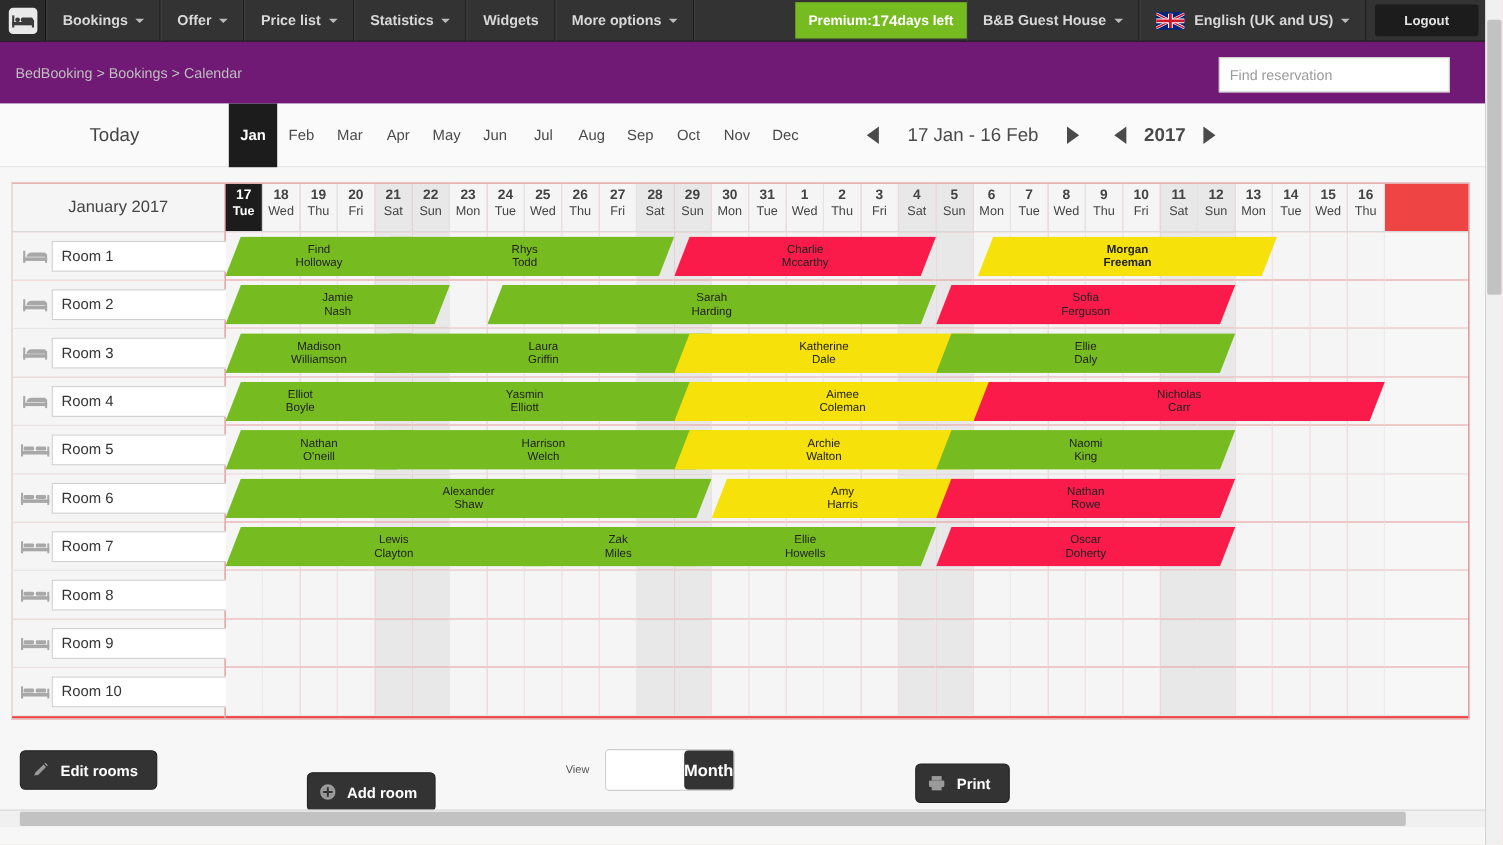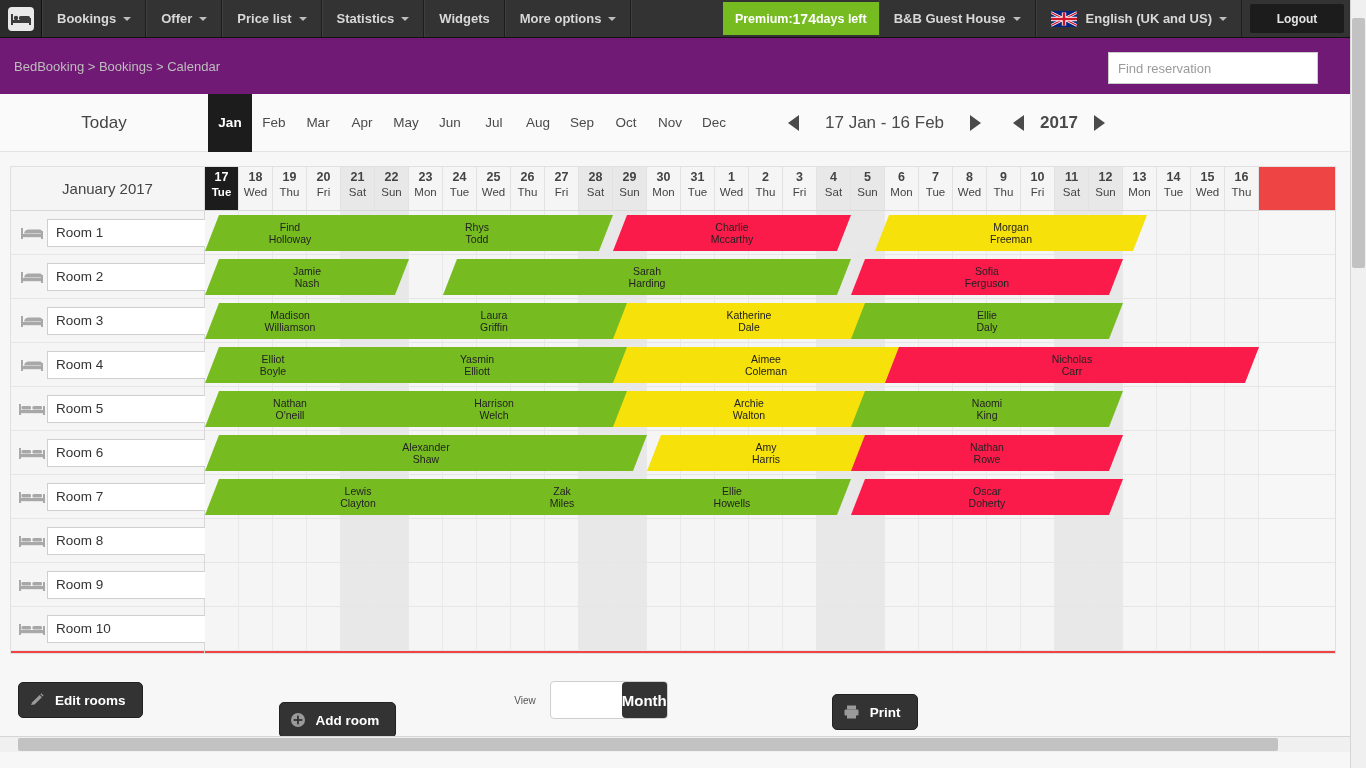--- a/index.html
+++ b/index.html
@@ -1191,21 +1191,21 @@
               <span>Holloway</span>
             </div>
             <div class="booking" style="left: 136px; width: 272px; top: 4px; background: rgb(118, 188, 33); clip-path: polygon(14px 0px, 100% 0px, 258px 100%, 0px 100%);">
               <span>Rhys</span>
               <span>Todd</span>
             </div>
             <div class="booking" style="left: 408px; width: 238px; top: 4px; background: rgb(250, 27, 75); clip-path: polygon(14px 0px, 100% 0px, 224px 100%, 0px 100%);">
               <span>Charlie</span>
               <span>Mccarthy</span>
             </div>
-            <div class="booking" style="left: 670px; width: 272px; top: 4px; background: rgb(246, 225, 10); clip-path: polygon(14px 0px, 100% 0px, 258px 100%, 0px 100%);">
+            <div class="booking" style="left: 684px; width: 272px; top: 4px; background: rgb(246, 225, 10); clip-path: polygon(14px 0px, 100% 0px, 258px 100%, 0px 100%); font-weight: bold;">
               <span>Morgan</span>
               <span>Freeman</span>
             </div>
             <div class="booking" style="left: 0px; width: 204px; top: 48px; background: rgb(118, 188, 33); clip-path: polygon(14px 0px, 100% 0px, 190px 100%, 0px 100%);">
               <span>Jamie</span>
               <span>Nash</span>
             </div>
             <div class="booking" style="left: 238px; width: 408px; top: 48px; background: rgb(118, 188, 33); clip-path: polygon(14px 0px, 100% 0px, 394px 100%, 0px 100%);">
               <span>Sarah</span>
               <span>Harding</span>

